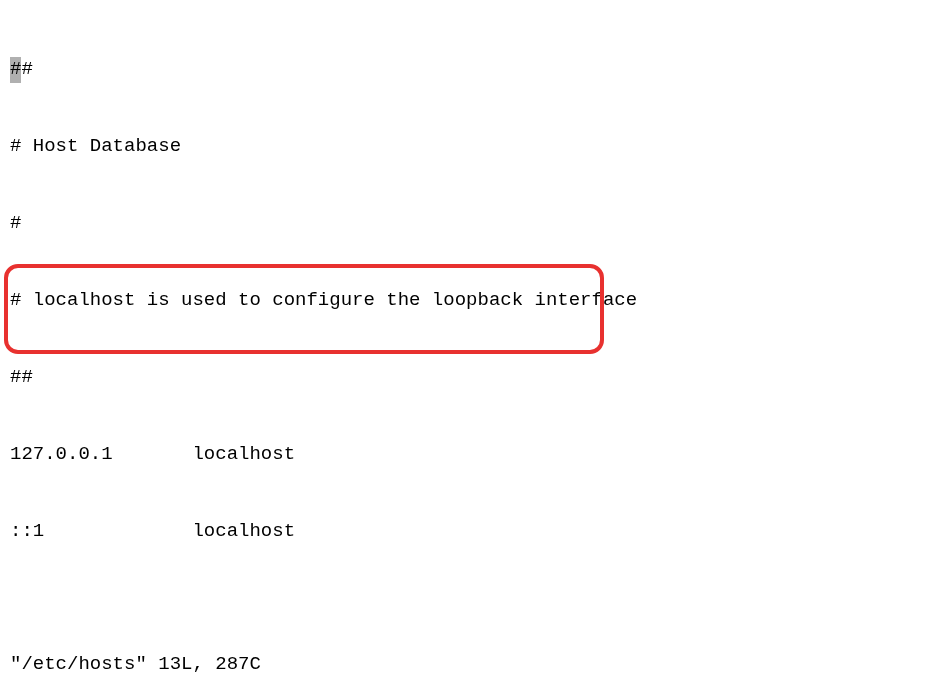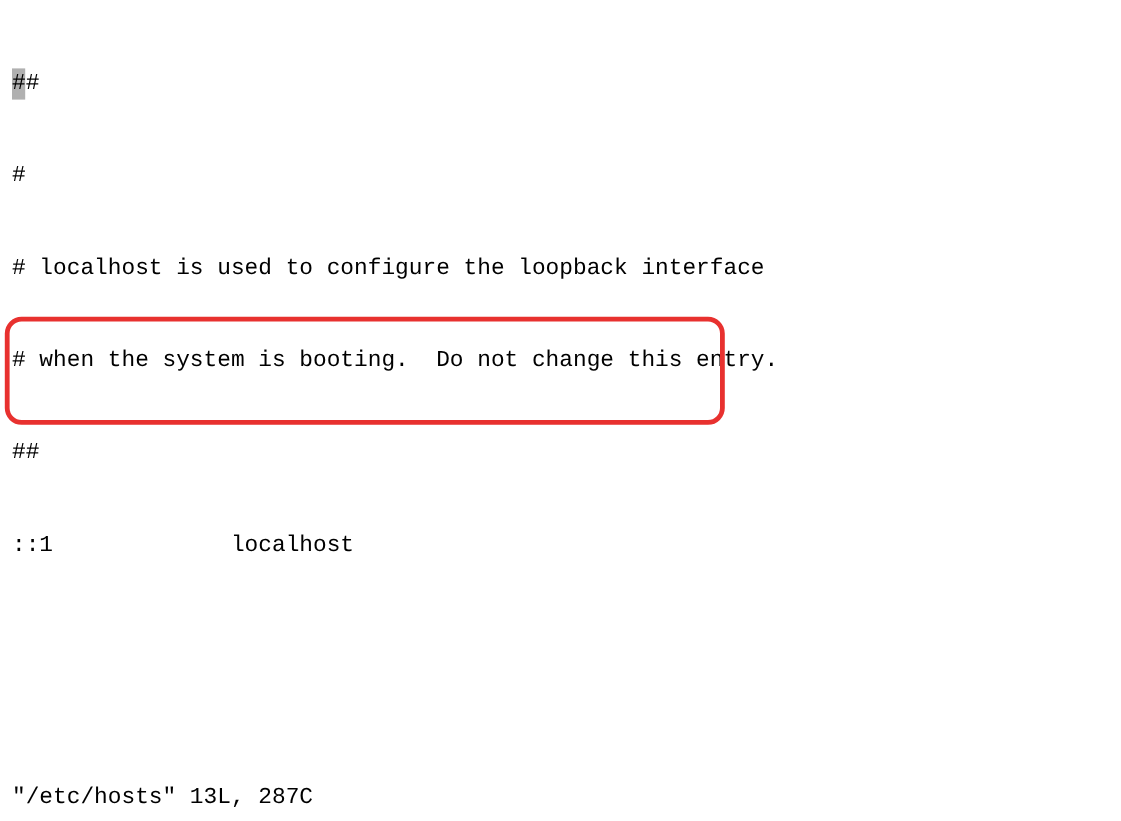--- a/index.html
+++ b/index.html
@@ -40,24 +40,25 @@
       position: absolute;
       bottom: 6px;
       left: 10px;
     }
   </style>
 </head>
 <body>
 
 <div class="editor">
   <div class="line"><span class="cursor-bg">#</span><span>#</span></div>
+  <div class="line"># Host Database</div>
   <div class="line">#</div>
   <div class="line"># localhost is used to configure the loopback interface</div>
-  <div class="line"># when the system is booting.  Do not change this entry.</div>
   <div class="line">##</div>
+  <div class="line">127.0.0.1       localhost</div>
   <div class="line">::1             localhost</div>
   
   
   
   
   
   
   
   
   

